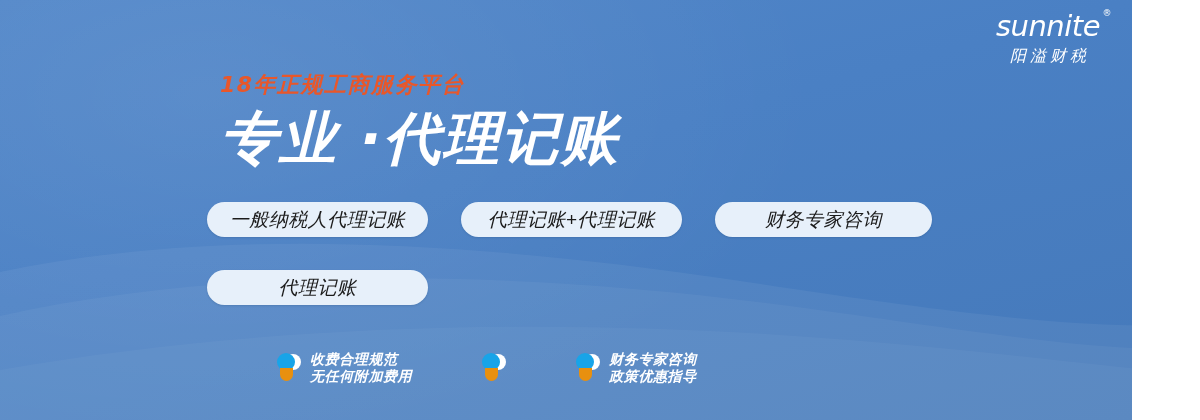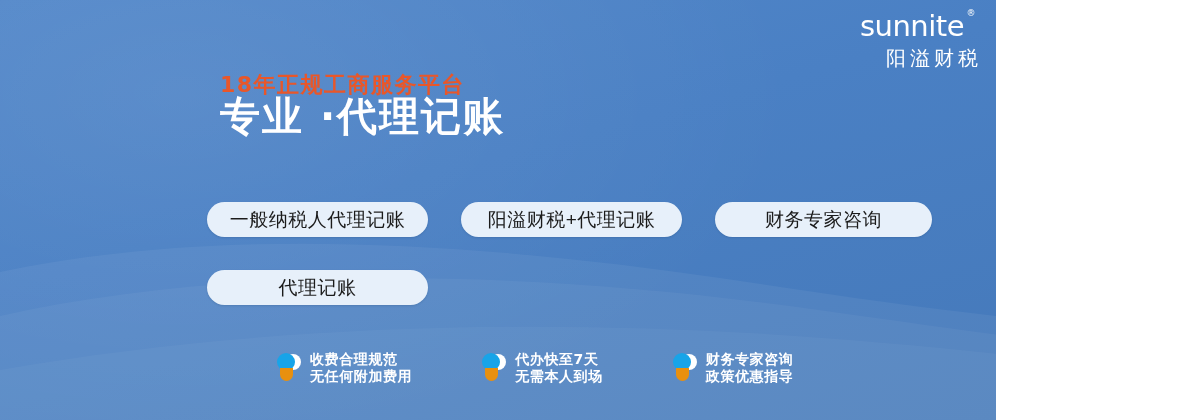--- a/index.html
+++ b/index.html
@@ -2,25 +2,26 @@
 <html><head>
 <meta charset="utf-8">
 <style>
   html, body {
     margin: 0;
     padding: 0;
     background: #ffffff;
   }
   #banner {
     position: relative;
-    width: 996px;
+    width: 1132px;
     height: 420px;
     overflow: hidden;
     background: #000000;
     font-family: "Liberation Sans", "DejaVu Sans", sans-serif;
+    font-style: italic;
     -webkit-font-smoothing: antialiased;
   }
 
   
   .bg-layer {
     position: absolute;
     inset: 0;
     pointer-events: none;
   }
   .bg-grad {
@@ -62,47 +63,47 @@
   .logo-reg {
     position: absolute;
     top: -3px;
     right: -11px;
     font-size: 9px;
     line-height: 1;
     font-family: "DejaVu Sans", sans-serif;
   }
   .logo-cn {
     margin-top: 7px;
-    font-size: 20px;
+    font-size: 16px;
     line-height: 1;
     letter-spacing: 4px;
     font-weight: 500;
     color: #ffffff;
     text-indent: 4px;
-    text-align: right;
   }
 
   
   .headline {
     position: absolute;
     left: 220px;
     top: 74px;
   }
   .eyebrow {
     color: #e8572a;
     font-size: 22px;
     line-height: 1;
     font-weight: 700;
     letter-spacing: 1.5px;
     white-space: nowrap;
     font-family: "DejaVu Sans", sans-serif;
   }
   .title {
-    color: #ffffff;
-    font-size: 40px;
+    margin-top: 14px;
+    color: #ffffff;
+    font-size: 57px;
     line-height: 1;
     font-weight: 700;
     letter-spacing: 2px;
     white-space: nowrap;
     font-family: "DejaVu Sans", sans-serif;
   }
 
   
   .pill-grid {
     position: absolute;
@@ -208,21 +209,21 @@
     <div class="logo-cn">阳溢财税</div>
   </div>
 
   <div class="headline">
     <div class="eyebrow">18年正规工商服务平台</div>
     <div class="title">专业 ·代理记账</div>
   </div>
 
   <div class="pill-grid">
     <div class="pill">一般纳税人代理记账</div>
-    <div class="pill">阳溢财税+代理记账</div>
+    <div class="pill">代理记账+代理记账</div>
     <div class="pill">财务专家咨询</div>
     <div class="pill">代理记账</div>
   </div>
 
   <div class="features">
 
     <div class="feature">
       <span class="feat-icon">
         <span class="moon"></span>
         <span class="dot"></span>
@@ -233,24 +234,20 @@
         <span>无任何附加费用</span>
       </span>
     </div>
 
     <div class="feature">
       <span class="feat-icon">
         <span class="moon"></span>
         <span class="dot"></span>
         <span class="drop"></span>
       </span>
-      <span class="feat-text">
-        <span>代办快至7天</span><br>
-        <span>无需本人到场</span>
-      </span>
     </div>
 
     <div class="feature">
       <span class="feat-icon">
         <span class="moon"></span>
         <span class="dot"></span>
         <span class="drop"></span>
       </span>
       <span class="feat-text">
         <span>财务专家咨询</span><br>

